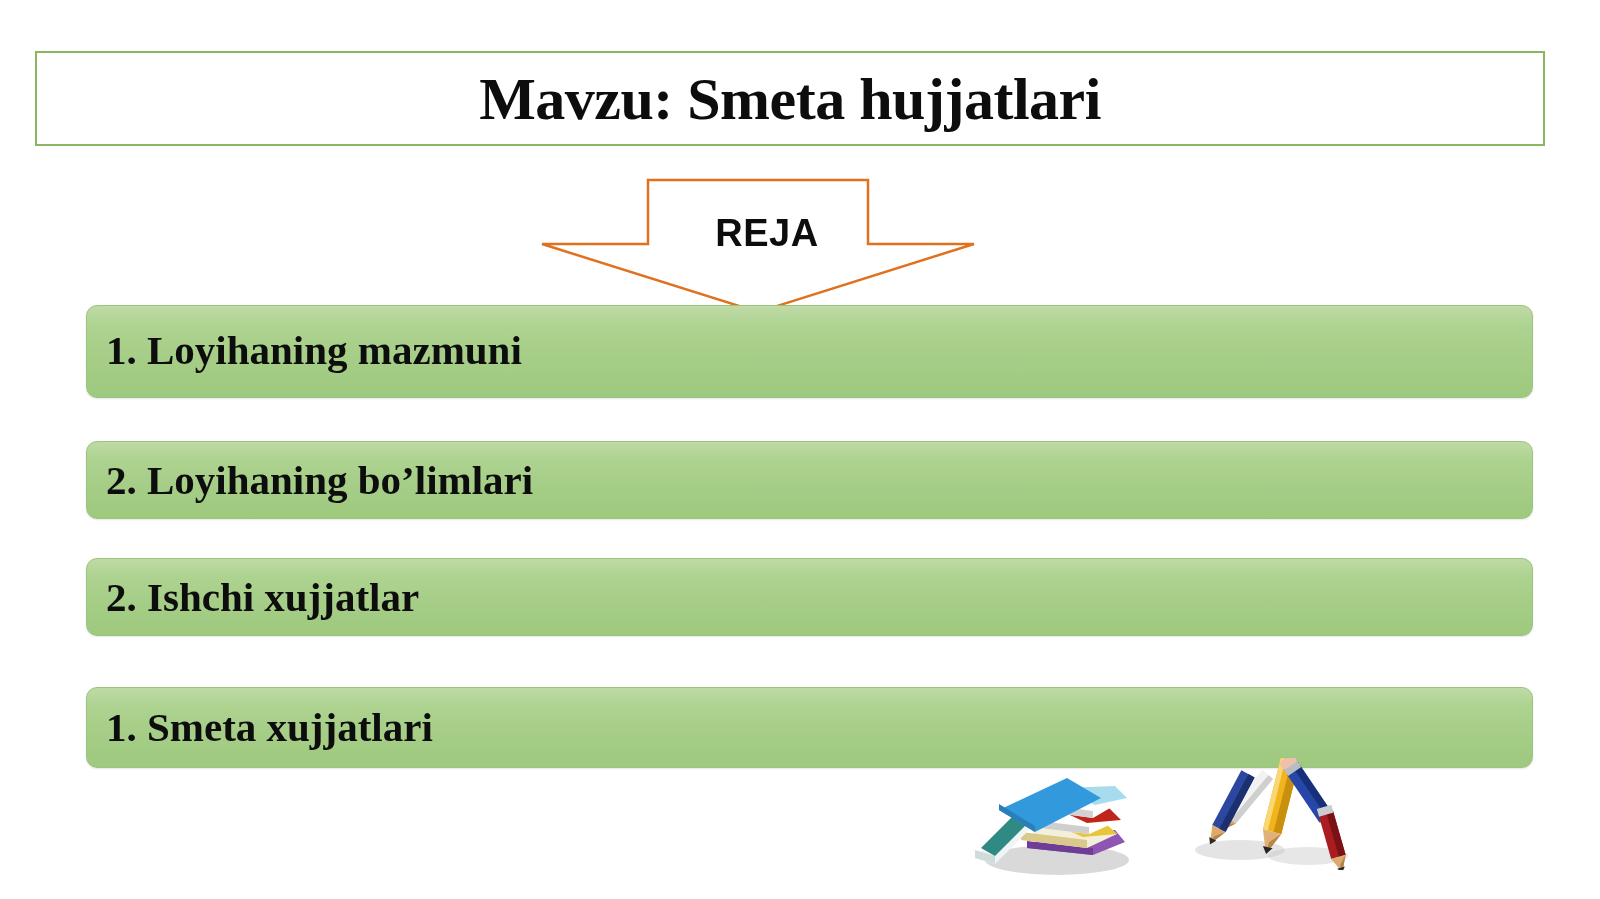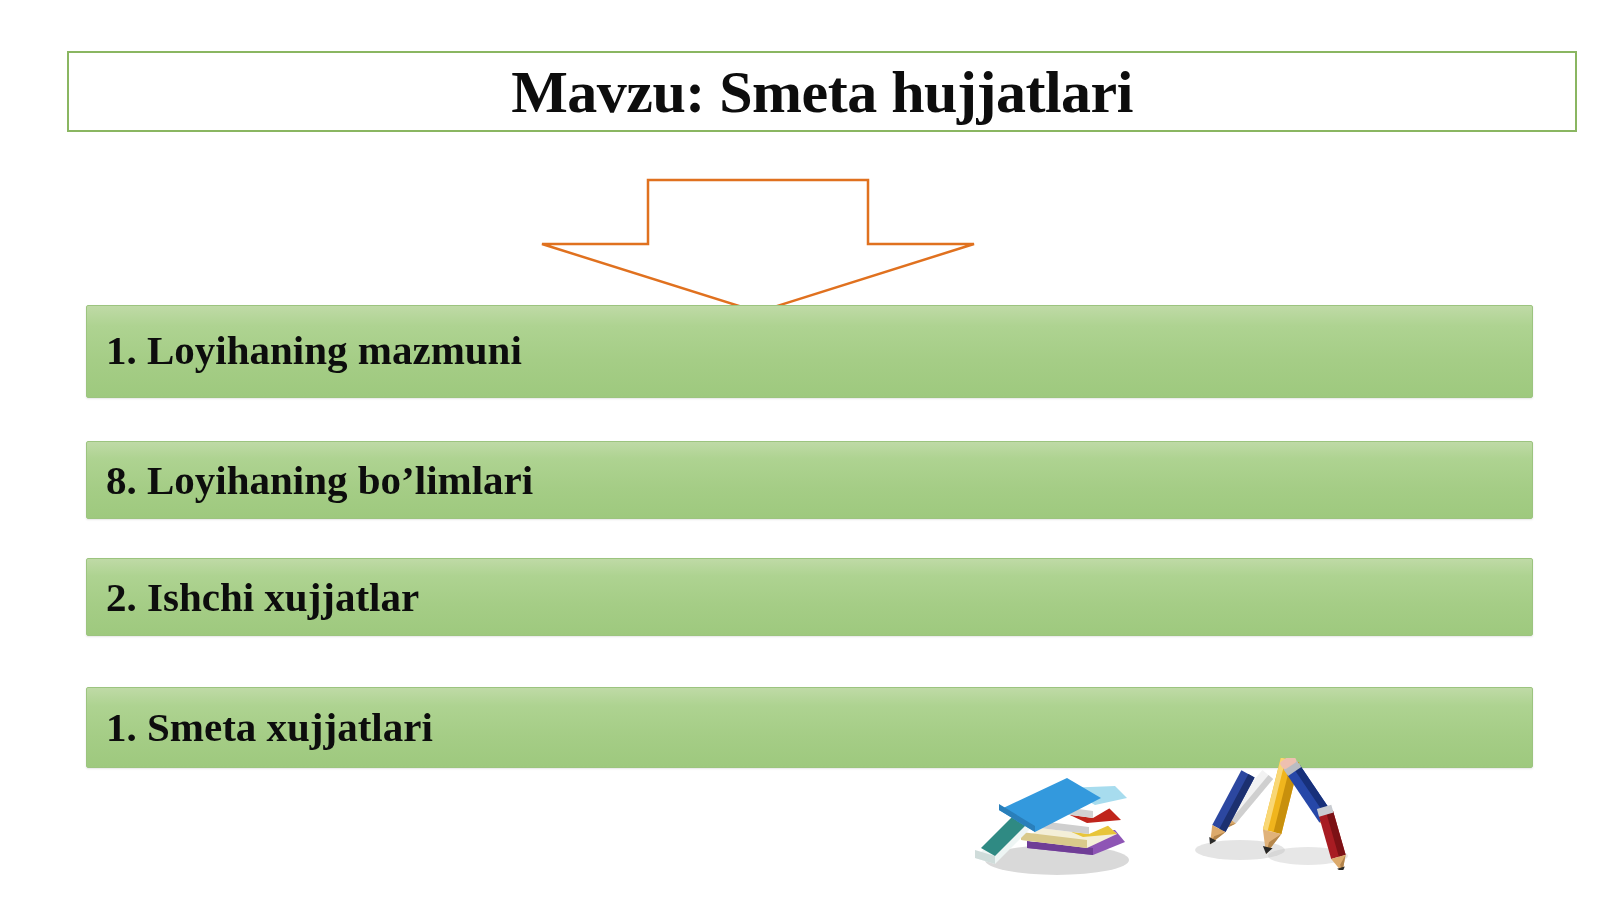--- a/index.html
+++ b/index.html
@@ -11,24 +11,24 @@
     width: 1600px;
     height: 899px;
     position: relative;
     overflow: hidden;
     font-family: "Liberation Serif", serif;
   }
 
   
   .title-box {
     position: absolute;
-    left: 67px;
+    left: 35px;
     top: 51px;
     width: 1510px;
-    height: 81px;
+    height: 95px;
     box-sizing: border-box;
     border: 2px solid #8ab661;
     background: #ffffff;
     display: flex;
     align-items: center;
     justify-content: center;
   }
   .title-text {
     font-family: "Liberation Serif", serif;
     font-weight: bold;
@@ -69,21 +69,21 @@
     padding-left: 18px;
     box-sizing: border-box;
   }
 
   
   .bar {
     position: absolute;
     left: 86px;
     width: 1447px;
     box-sizing: border-box;
-    border-radius: 2px;
+    border-radius: 11px;
     border: 1px solid #9cc47f;
     background: linear-gradient(to bottom, #bfdaa6 0%, #aed391 22%, #a5cd86 60%, #9ec97e 100%);
     box-shadow: 0 1px 2px rgba(0,0,0,0.10);
     display: flex;
     align-items: center;
   }
   .bar-label {
     font-family: "Liberation Serif", serif;
     font-weight: bold;
     font-size: 41px;
@@ -108,28 +108,29 @@
 <body>
 
 <div class="title-box">
   <div class="title-text">Mavzu: Smeta hujjatlari</div>
 </div>
 
 <div class="reja-wrap">
   <svg width="440" height="142" viewBox="0 0 440 142">
     <polygon points="110,4 330,4 330,68 436,68 220,136 4,68 110,68" fill="#ffffff" stroke="#e0711f" stroke-width="2.5" stroke-linejoin="miter"></polygon>
   </svg>
+  <div class="reja-label">REJA</div>
 </div>
 
 <div class="bar" id="bar-1">
   <span class="bar-label">1. Loyihaning mazmuni</span>
 </div>
 
 <div class="bar" id="bar-2">
-  <span class="bar-label">8. Loyihaning bo’limlari</span>
+  <span class="bar-label">2. Loyihaning bo’limlari</span>
 </div>
 
 <div class="bar" id="bar-3">
   <span class="bar-label">2. Ishchi xujjatlar</span>
 </div>
 
 <div class="bar" id="bar-4">
   <span class="bar-label">1. Smeta xujjatlari</span>
 </div>
 

